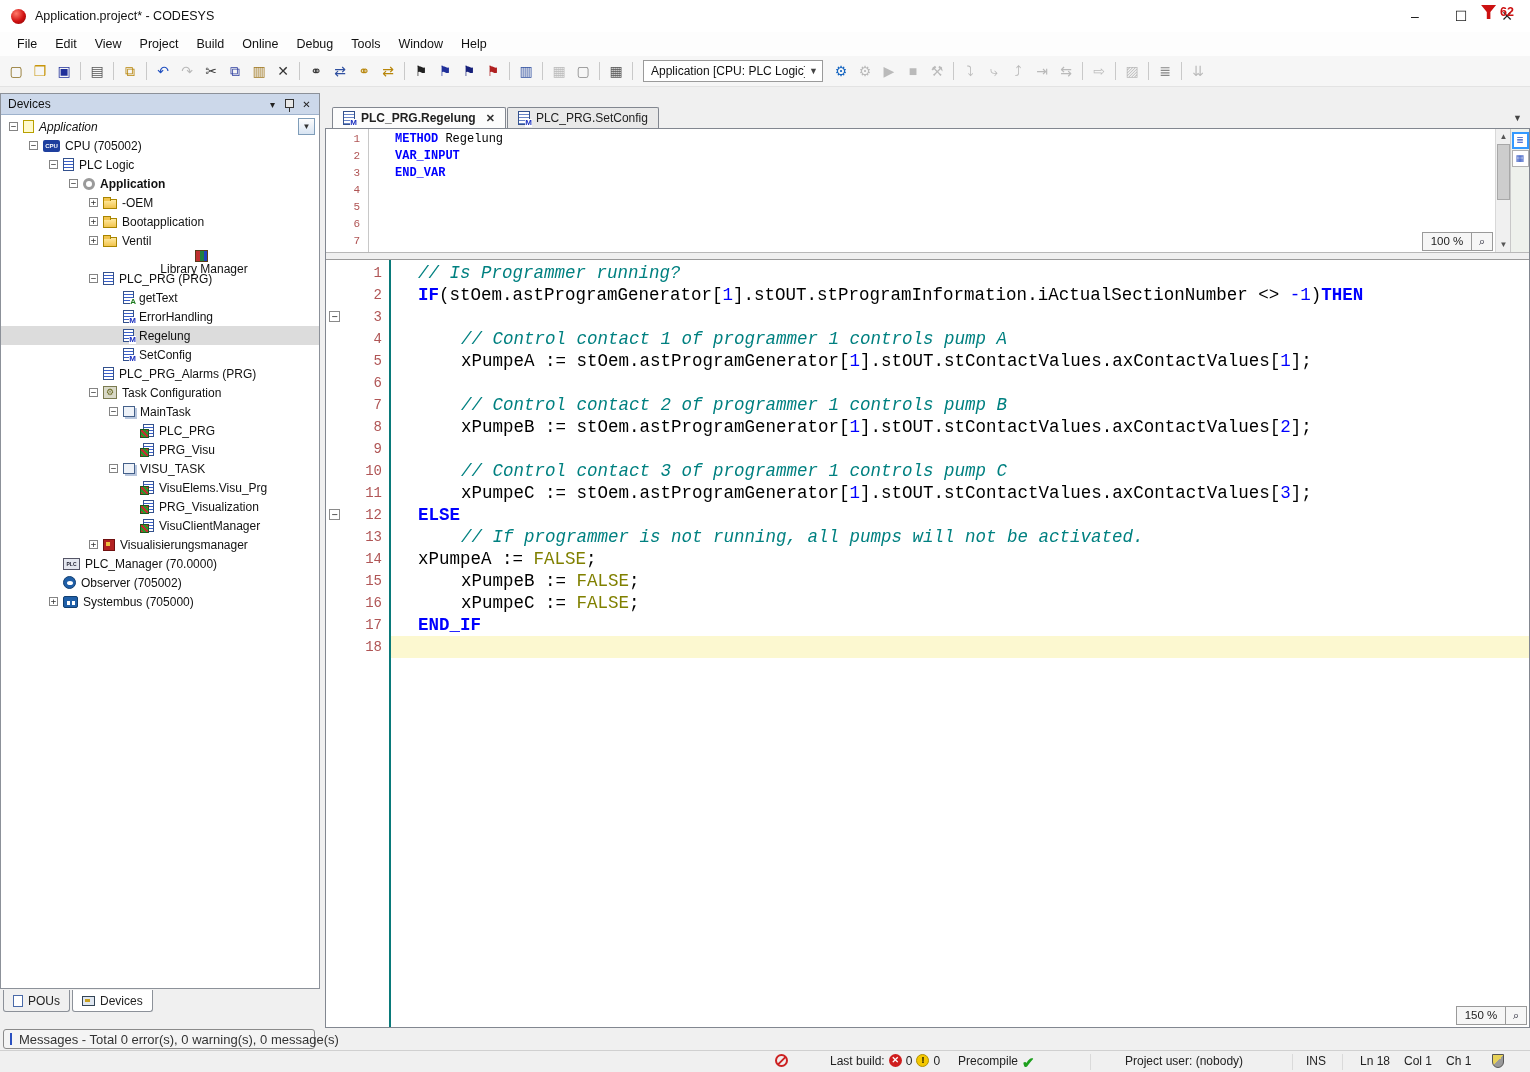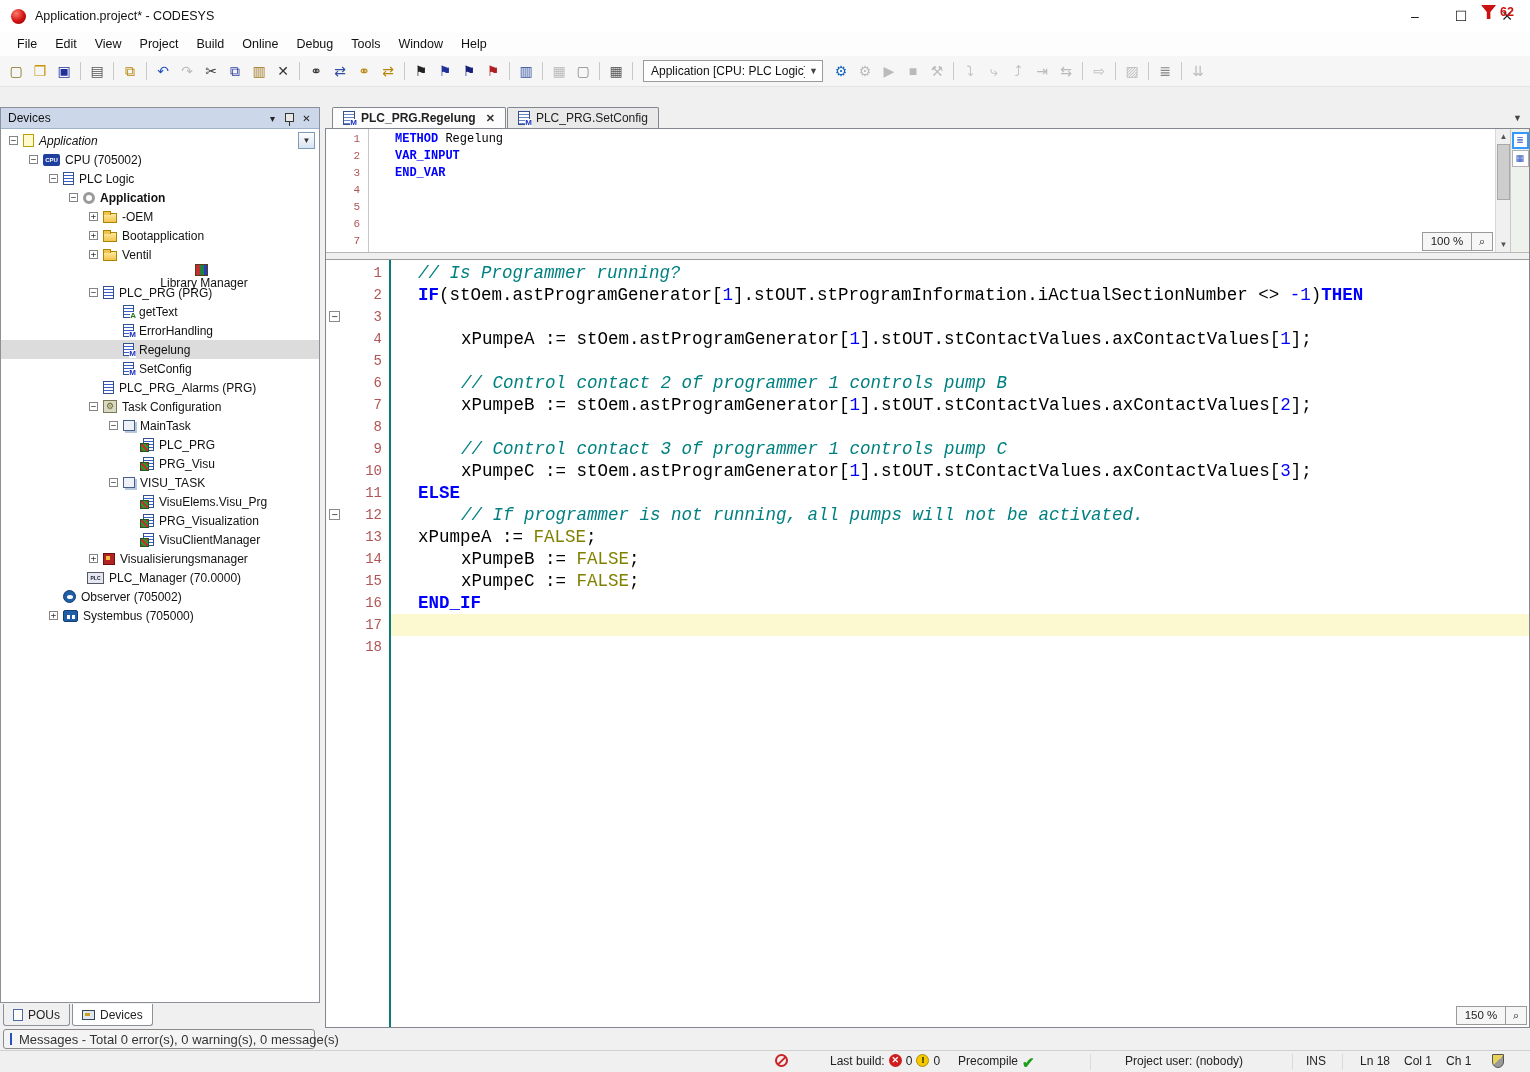--- a/index.html
+++ b/index.html
@@ -25,21 +25,21 @@
   .tbtn.disabled { opacity:.85; }
   .tsep { display:inline-block; width:1px; height:18px; background:#c9c9c9; margin:0 4px; }
   .tcombo { display:inline-flex; align-items:center; justify-content:space-between; width:180px; height:22px; background:#fff; border:1px solid #9a9a9a; margin:0 6px; padding:0 4px 0 7px; }
   .tcombo-text { font-size:12px; color:#111; white-space:nowrap; overflow:hidden; }
   .tcombo-arrow { font-size:9px; color:#444; margin-left:4px; }
   .filter-badge { position:absolute; right:16px; top:5px; display:flex; align-items:center; gap:4px; }
   .funnel { width:15px; height:14px; background:#cc1111; clip-path:polygon(0 0,100% 0,62% 50%,62% 100%,38% 100%,38% 50%); }
   .filter-count { font-size:12.5px; font-weight:bold; color:#cc1111; }
 
   
-  .left-dock { position:absolute; left:0; top:107px; width:280px; height:921px; }
+  .left-dock { position:absolute; left:0; top:93px; width:280px; height:921px; }
   .devices-panel { position:absolute; left:0; top:0; width:320px; height:896px; border:1px solid #8c9199; background:#fff; }
   .panel-header { height:21px; background:#ccd8ea; border-bottom:1px solid #9eb2cc; display:flex; align-items:center; padding:0 4px 0 7px; }
   .panel-title { font-size:12px; color:#111; flex:1; }
   .ph-btn { width:17px; text-align:center; font-size:10px; color:#222; }
   .pin-glyph { display:inline-block; width:9px; height:9px; border:1px solid #333; background:#e8e8e8; position:relative; }
   .pin-glyph::after { content:""; position:absolute; left:3px; top:8px; width:1px; height:4px; background:#333; }
   .tree { position:absolute; left:0; top:21px; right:0; bottom:0; background:#fff; overflow:hidden; padding-top:2px; }
   .trow { height:19px; display:flex; align-items:center; font-size:12px; color:#111; white-space:nowrap; position:relative; }
   .trow.sel { background:#dcdcdc; }
   .texp { width:9px; height:9px; border:1px solid #848484; background:#fff; font-size:9px; line-height:7px; text-align:center; color:#333; margin-right:5px; flex:none; font-family:"DejaVu Sans Mono", monospace; }
@@ -355,21 +355,21 @@
           <div class="trow" style="padding-left: 128px;">
             <span class="texp-sp"></span>
             <span class="ticon ti-call"></span>
             <span class="tlabel">VisuClientManager</span>
           </div>
           <div class="trow" style="padding-left: 88px;">
             <span class="texp">+</span>
             <span class="ticon ti-visumgr"></span>
             <span class="tlabel">Visualisierungsmanager</span>
           </div>
-          <div class="trow" style="padding-left: 48px; margin-left: 24px;">
+          <div class="trow" style="padding-left: 48px;">
             <span class="texp-sp"></span>
             <span class="ticon ti-plcmgr">PLC</span>
             <span class="tlabel">PLC_Manager (70.0000)</span>
           </div>
           <div class="trow" style="padding-left: 48px;">
             <span class="texp-sp"></span>
             <span class="ticon ti-observer"></span>
             <span class="tlabel">Observer (705002)</span>
           </div>
           <div class="trow" style="padding-left: 48px;">
@@ -466,20 +466,21 @@
             <div class="ln">15</div>
             <div class="ln">16</div>
             <div class="ln">17</div>
             <div class="ln">18</div>
           </div>
         <div class="code-sep"></div>
         <div class="code-text" id="code-text">
             <div class="cl"><span class="tok-cmt">// Is Programmer running?</span></div>
             <div class="cl"><span class="tok-kw">IF</span><span class="tok-pl">(stOem.astProgramGenerator[</span><span class="tok-num">1</span><span class="tok-pl">].stOUT.stProgramInformation.iActualSectionNumber &lt;&gt; </span><span class="tok-num">-1</span><span class="tok-pl">)</span><span class="tok-kw">THEN</span></div>
             <div class="cl">&nbsp;</div>
+            <div class="cl" style="padding-left: 70px;"><span class="tok-cmt">// Control contact 1 of programmer 1 controls pump A</span></div>
             <div class="cl" style="padding-left: 70px;"><span class="tok-pl">xPumpeA := stOem.astProgramGenerator[</span><span class="tok-num">1</span><span class="tok-pl">].stOUT.stContactValues.axContactValues[</span><span class="tok-num">1</span><span class="tok-pl">];</span></div>
             <div class="cl">&nbsp;</div>
             <div class="cl" style="padding-left: 70px;"><span class="tok-cmt">// Control contact 2 of programmer 1 controls pump B</span></div>
             <div class="cl" style="padding-left: 70px;"><span class="tok-pl">xPumpeB := stOem.astProgramGenerator[</span><span class="tok-num">1</span><span class="tok-pl">].stOUT.stContactValues.axContactValues[</span><span class="tok-num">2</span><span class="tok-pl">];</span></div>
             <div class="cl">&nbsp;</div>
             <div class="cl" style="padding-left: 70px;"><span class="tok-cmt">// Control contact 3 of programmer 1 controls pump C</span></div>
             <div class="cl" style="padding-left: 70px;"><span class="tok-pl">xPumpeC := stOem.astProgramGenerator[</span><span class="tok-num">1</span><span class="tok-pl">].stOUT.stContactValues.axContactValues[</span><span class="tok-num">3</span><span class="tok-pl">];</span></div>
             <div class="cl"><span class="tok-kw">ELSE</span></div>
             <div class="cl" style="padding-left: 70px;"><span class="tok-cmt">// If programmer is not running, all pumps will not be activated.</span></div>
             <div class="cl" style=""><span class="tok-pl">xPumpeA := </span><span class="tok-bool">FALSE</span><span class="tok-pl">;</span></div>

